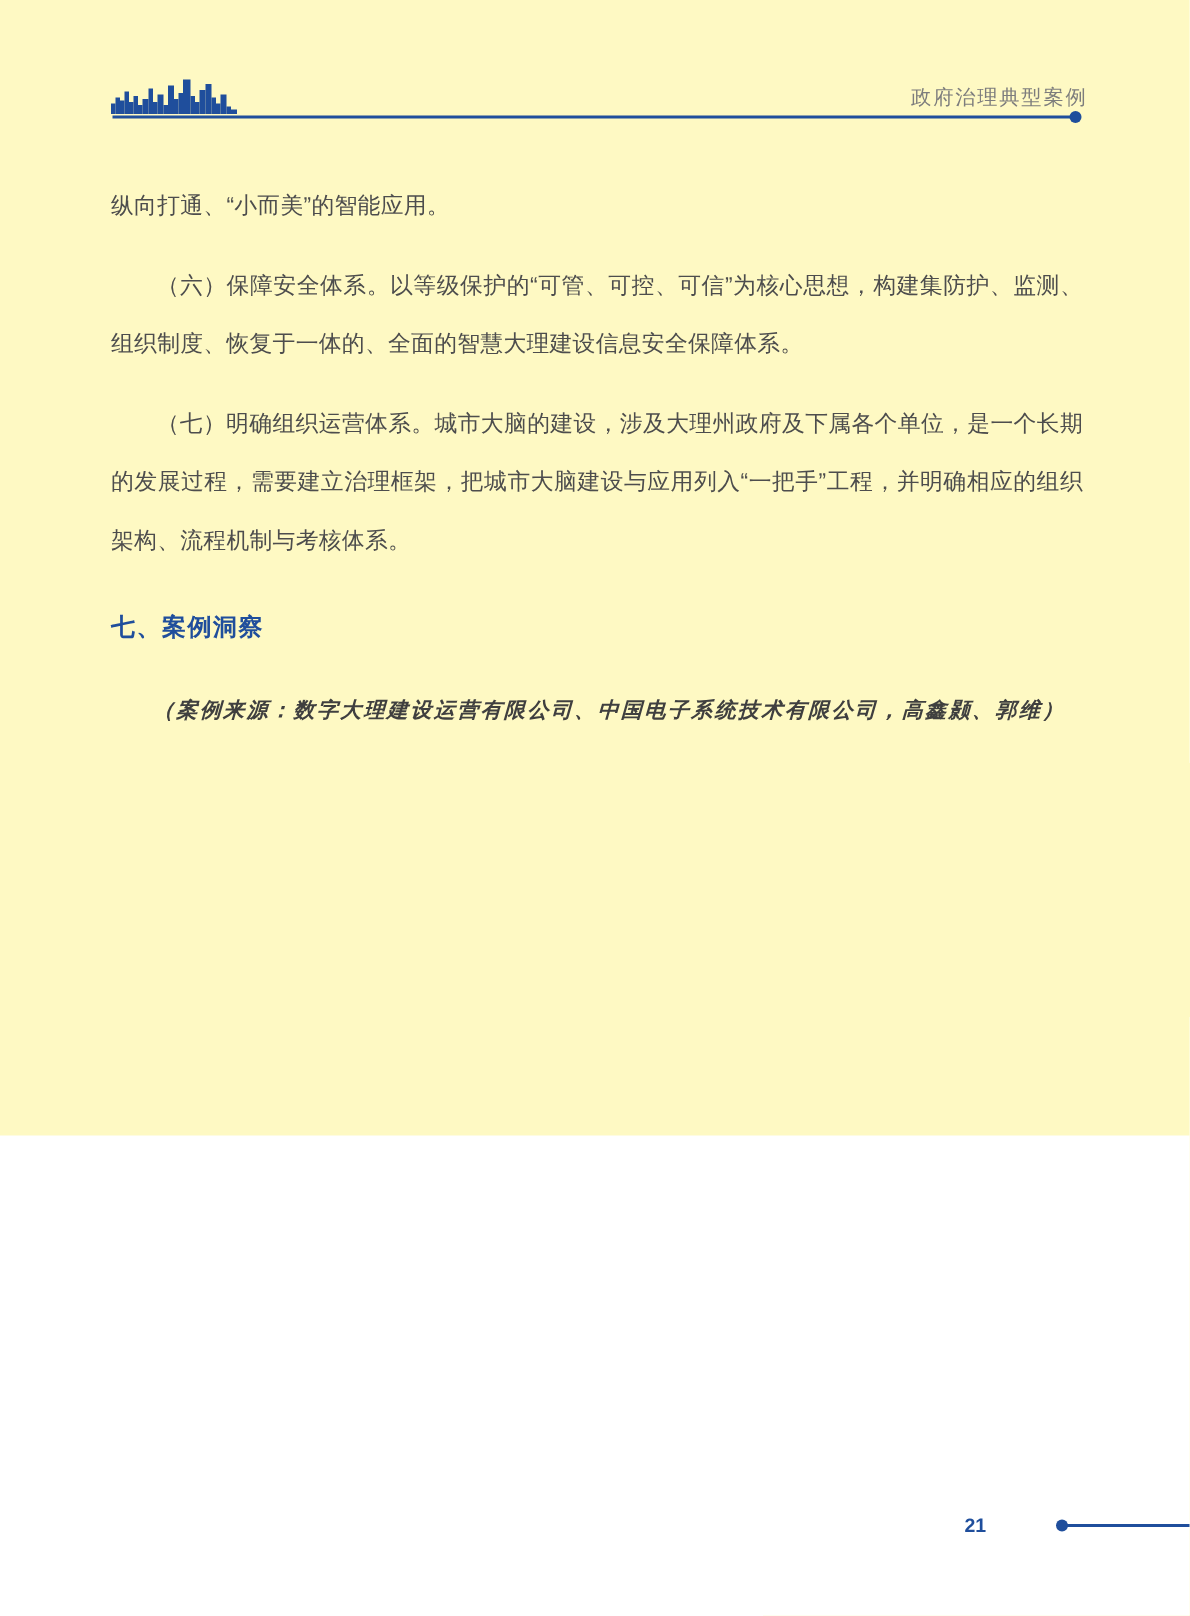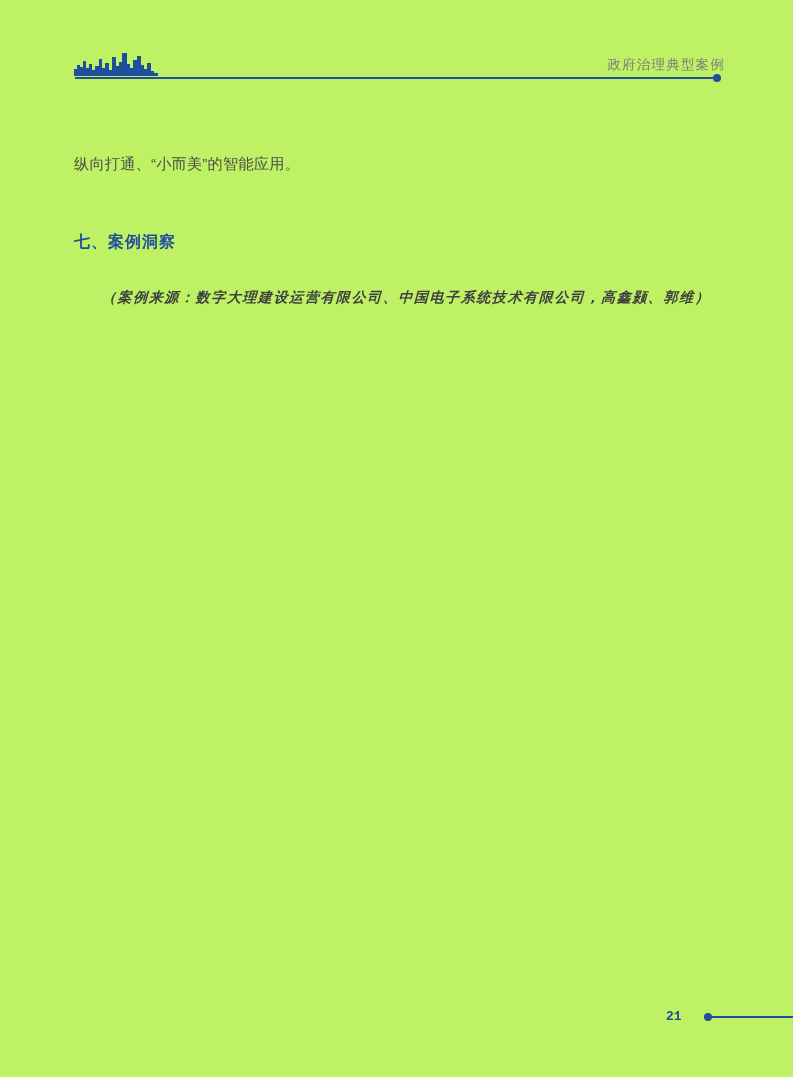--- a/index.html
+++ b/index.html
@@ -13,22 +13,22 @@
     position: relative;
     font-family: "Liberation Sans", "DejaVu Sans", sans-serif;
     color: #4a4a4a;
     overflow: hidden;
   }
 
   .page {
     position: absolute;
     inset: 0;
     width: 793px;
-    height: 1077px;
-    background: #bef264;
+    height: 757px;
+    background: #fef9c3;
   }
 
   
   .header {
     position: absolute;
     left: 0;
     top: 0;
     width: 793px;
     height: 100px;
   }
@@ -67,21 +67,21 @@
     width: 8px;
     height: 8px;
     border-radius: 50%;
     background: #1f4e9c;
   }
 
   
   .content {
     position: absolute;
     left: 74px;
-    top: 144px;
+    top: 118px;
     width: 648px;
   }
 
   p.para {
     margin: 0 0 8px 0;
     font-size: 15.2px;
     line-height: 39px;
     color: #4d4d4d;
     text-align: justify;
     text-justify: inter-ideograph;
@@ -97,21 +97,21 @@
     padding: 0;
     font-size: 16px;
     font-weight: bold;
     color: #1f4e9c;
     letter-spacing: 1px;
     line-height: 30px;
     font-family: "Liberation Sans", "DejaVu Sans", sans-serif;
   }
 
   .heading-block {
-    margin-top: 44px;
+    margin-top: 24px;
     margin-bottom: 22px;
   }
 
   p.source {
     margin: 26px 0 0 0;
     font-size: 14px;
     line-height: 30px;
     color: #3f3f3f;
     letter-spacing: 1.6px;
     text-indent: 2em;
@@ -125,26 +125,26 @@
   
   .footer {
     position: absolute;
     left: 0;
     top: 1005px;
     width: 793px;
     height: 40px;
   }
   .footer-page-number {
     position: absolute;
-    left: 666px;
+    left: 643px;
     top: 1009px;
     font-size: 13px;
     font-weight: bold;
     color: #1f4e9c;
-    font-family: Liberation Mono, monospace;
+    font-family: Liberation Sans, sans-serif;
   }
   .footer-dot {
     position: absolute;
     left: 704px;
     top: 1013px;
     width: 8px;
     height: 8px;
     border-radius: 50%;
     background: #1f4e9c;
   }
@@ -199,21 +199,23 @@
     <div class="header-title">政府治理典型案例</div>
     <div class="header-rule"></div>
     <div class="header-dot"></div>
   </div>
 
   <div class="content">
 
     <p class="para">纵向打通、“小而美”的智能应用。</p>
 
 
-
+    <p class="para indent gap-top">（六）保障安全体系。以等级保护的“可管、可控、可信”为核心思想，构建集防护、监测、组织制度、恢复于一体的、全面的智慧大理建设信息安全保障体系。</p>
+
+    <p class="para indent gap-top">（七）明确组织运营体系。城市大脑的建设，涉及大理州政府及下属各个单位，是一个长期的发展过程，需要建立治理框架，把城市大脑建设与应用列入“一把手”工程，并明确相应的组织架构、流程机制与考核体系。</p>
 
     <div class="heading-block">
       <h2 class="section-heading">七、案例洞察</h2>
     </div>
 
 
     <p class="source">（案例来源：数字大理建设运营有限公司、中国电子系统技术有限公司，高鑫颢、郭维）</p>
   </div>
 
   <div class="footer"></div>

